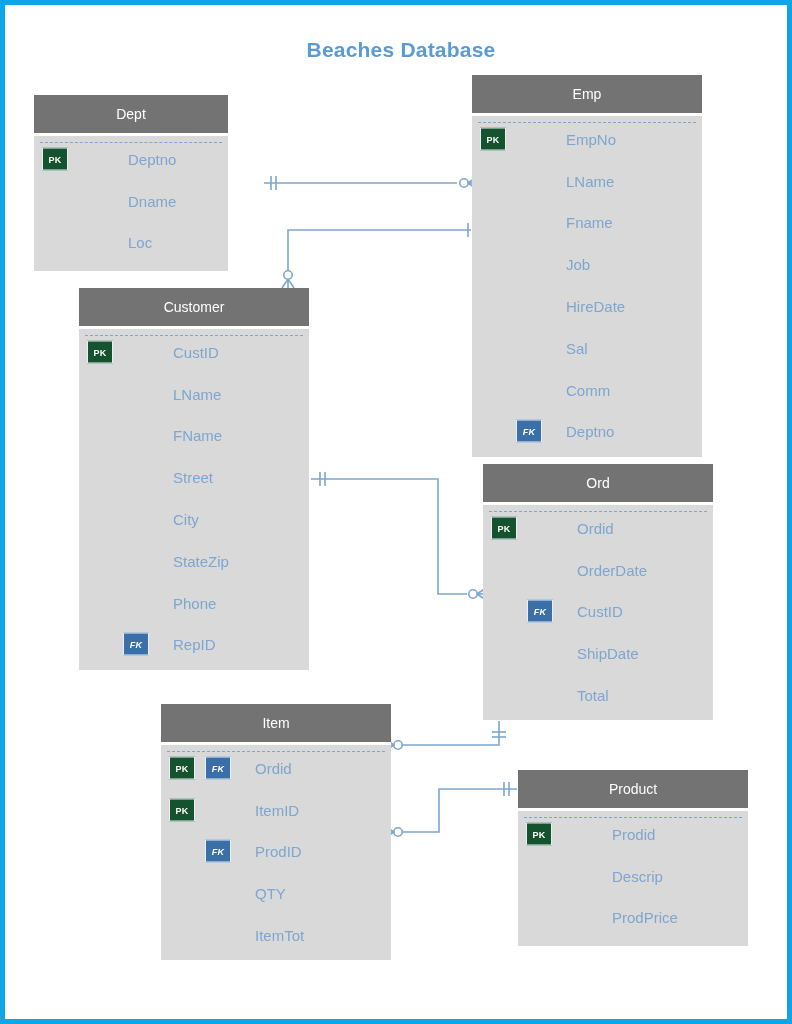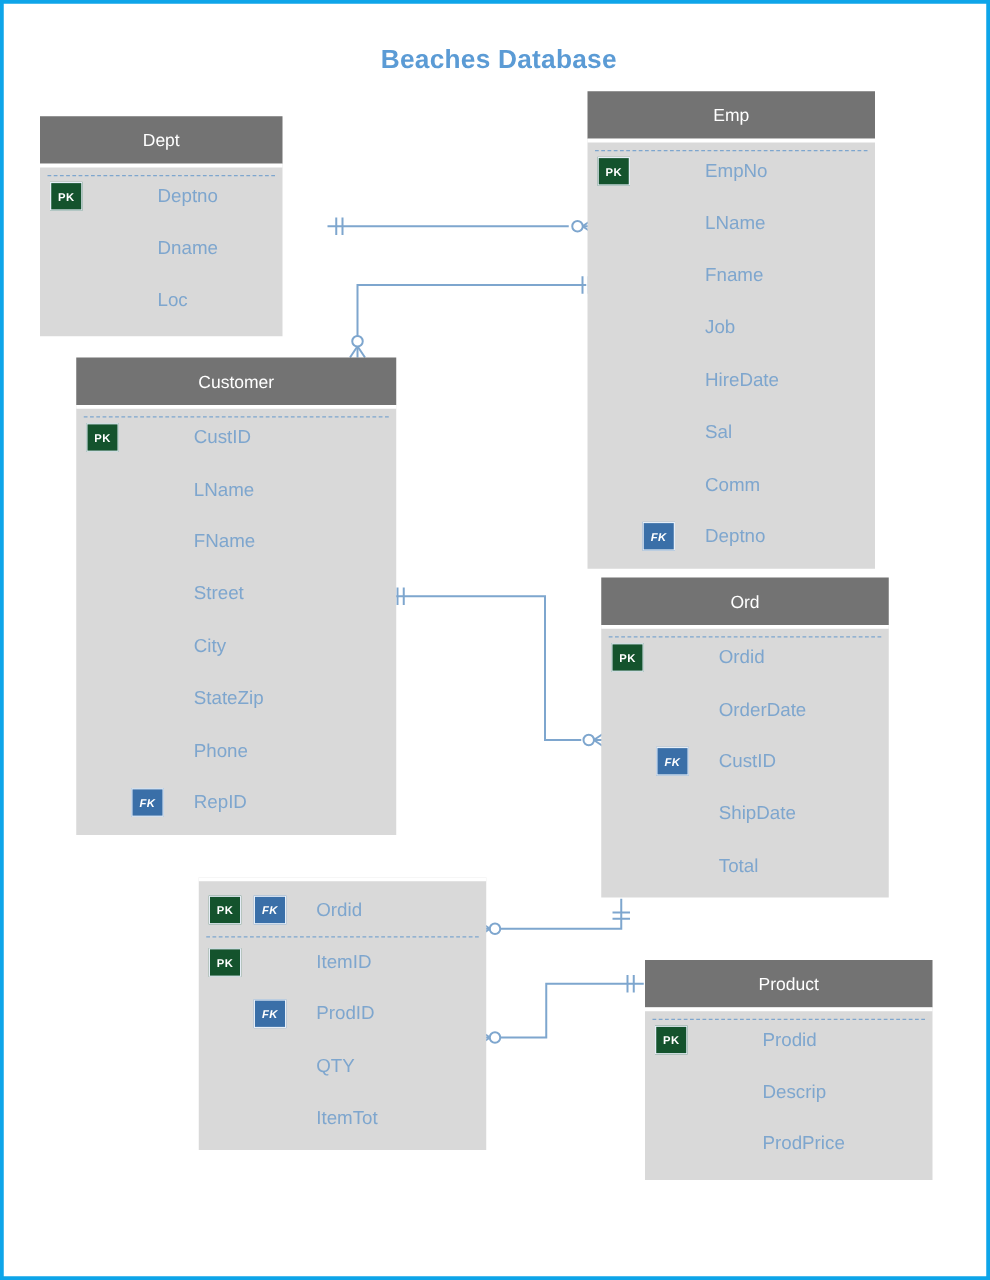--- a/index.html
+++ b/index.html
@@ -5,21 +5,21 @@
   html, body {
     margin: 0;
     padding: 0;
     background: #2d2d2d;
   }
   #page {
     position: relative;
     width: 792px;
     height: 1024px;
     background: #ffffff;
-    border: 3px solid #0ea5e9;
+    border: 5px solid #0ea5e9;
     box-sizing: border-box;
     overflow: hidden;
     font-family: "Liberation Sans", sans-serif;
   }
   #diagram-title {
     position: absolute;
     left: 0;
     top: 33px;
     width: 792px;
     text-align: center;
@@ -206,21 +206,21 @@
       <div class="attr">
         <span class="attr-label">Comm</span>
       </div>
       <div class="attr">
         <span class="badge fk col1">FK</span>
         <span class="attr-label">Deptno</span>
       </div>
     </div>
   </div>
 
-  <div class="entity" style="left:58px; top:283px; width:256px;">
+  <div class="entity" style="left:74px; top:283px; width:230px;">
     <div class="entity-header">Customer</div>
     <div class="entity-body" style="height:344px;">
       <div class="attr">
         <span class="badge pk col0">PK</span>
         <span class="attr-label">CustID</span>
       </div>
       <div class="divider" style="top:47px;"></div>
       <div class="attr">
         <span class="attr-label">LName</span>
       </div>
@@ -264,20 +264,21 @@
       <div class="attr">
         <span class="attr-label">ShipDate</span>
       </div>
       <div class="attr">
         <span class="attr-label">Total</span>
       </div>
     </div>
   </div>
 
   <div class="entity" style="left:156px; top:699px; width:230px;">
+    <div class="entity-header">Item</div>
     <div class="entity-body" style="height:218px;">
       <div class="attr">
         <span class="badge pk col0">PK</span>
         <span class="badge fk col1">FK</span>
         <span class="attr-label">Ordid</span>
       </div>
       <div class="divider" style="top:47px;"></div>
       <div class="attr">
         <span class="badge pk col0">PK</span>
         <span class="attr-label">ItemID</span>

